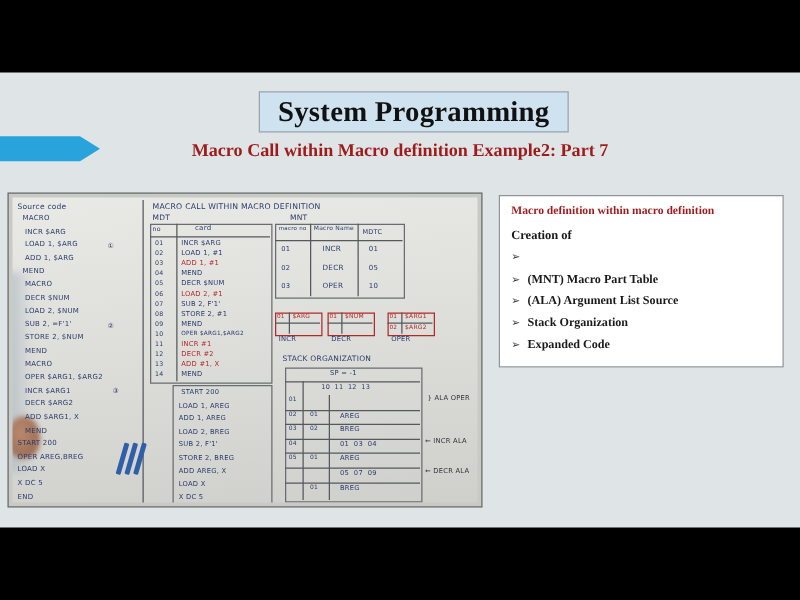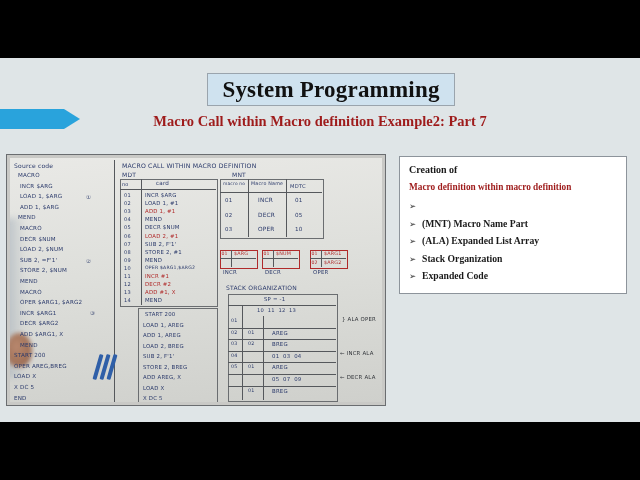--- a/index.html
+++ b/index.html
@@ -77,33 +77,33 @@
     <svg id="arrow-banner" viewBox="0 0 86 22" preserveAspectRatio="none">
       <polygon points="0,1 70,1 86,11 70,21 0,21" fill="#29a3dc"></polygon>
     </svg>
 
     <div id="title-box">
       <span id="title-text">System Programming</span>
     </div>
     <div id="subtitle">Macro Call within Macro definition Example2: Part 7</div>
 
     <div id="right-panel">
+      <div id="panel-heading">Macro definition within macro definition</div>
       <div id="panel-creation">Creation of</div>
-      <div id="panel-heading">Macro definition within macro definition</div>
-
-      <div class="bullet-row">
-        <span class="bullet-mark">➢</span>
-      </div>
-      <div class="bullet-row">
-        <span class="bullet-mark">➢</span>
-        <span class="bullet-text">(MNT) Macro Name Part</span>
-      </div>
-      <div class="bullet-row">
-        <span class="bullet-mark">➢</span>
-        <span class="bullet-text">(ALA) Expanded List Array</span>
+
+      <div class="bullet-row">
+        <span class="bullet-mark">➢</span>
+      </div>
+      <div class="bullet-row">
+        <span class="bullet-mark">➢</span>
+        <span class="bullet-text">(MNT) Macro Part Table</span>
+      </div>
+      <div class="bullet-row">
+        <span class="bullet-mark">➢</span>
+        <span class="bullet-text">(ALA) Argument List Source</span>
       </div>
       <div class="bullet-row">
         <span class="bullet-mark">➢</span>
         <span class="bullet-text">Stack Organization</span>
       </div>
       <div class="bullet-row">
         <span class="bullet-mark">➢</span>
         <span class="bullet-text">Expanded Code</span>
       </div>
     </div>

